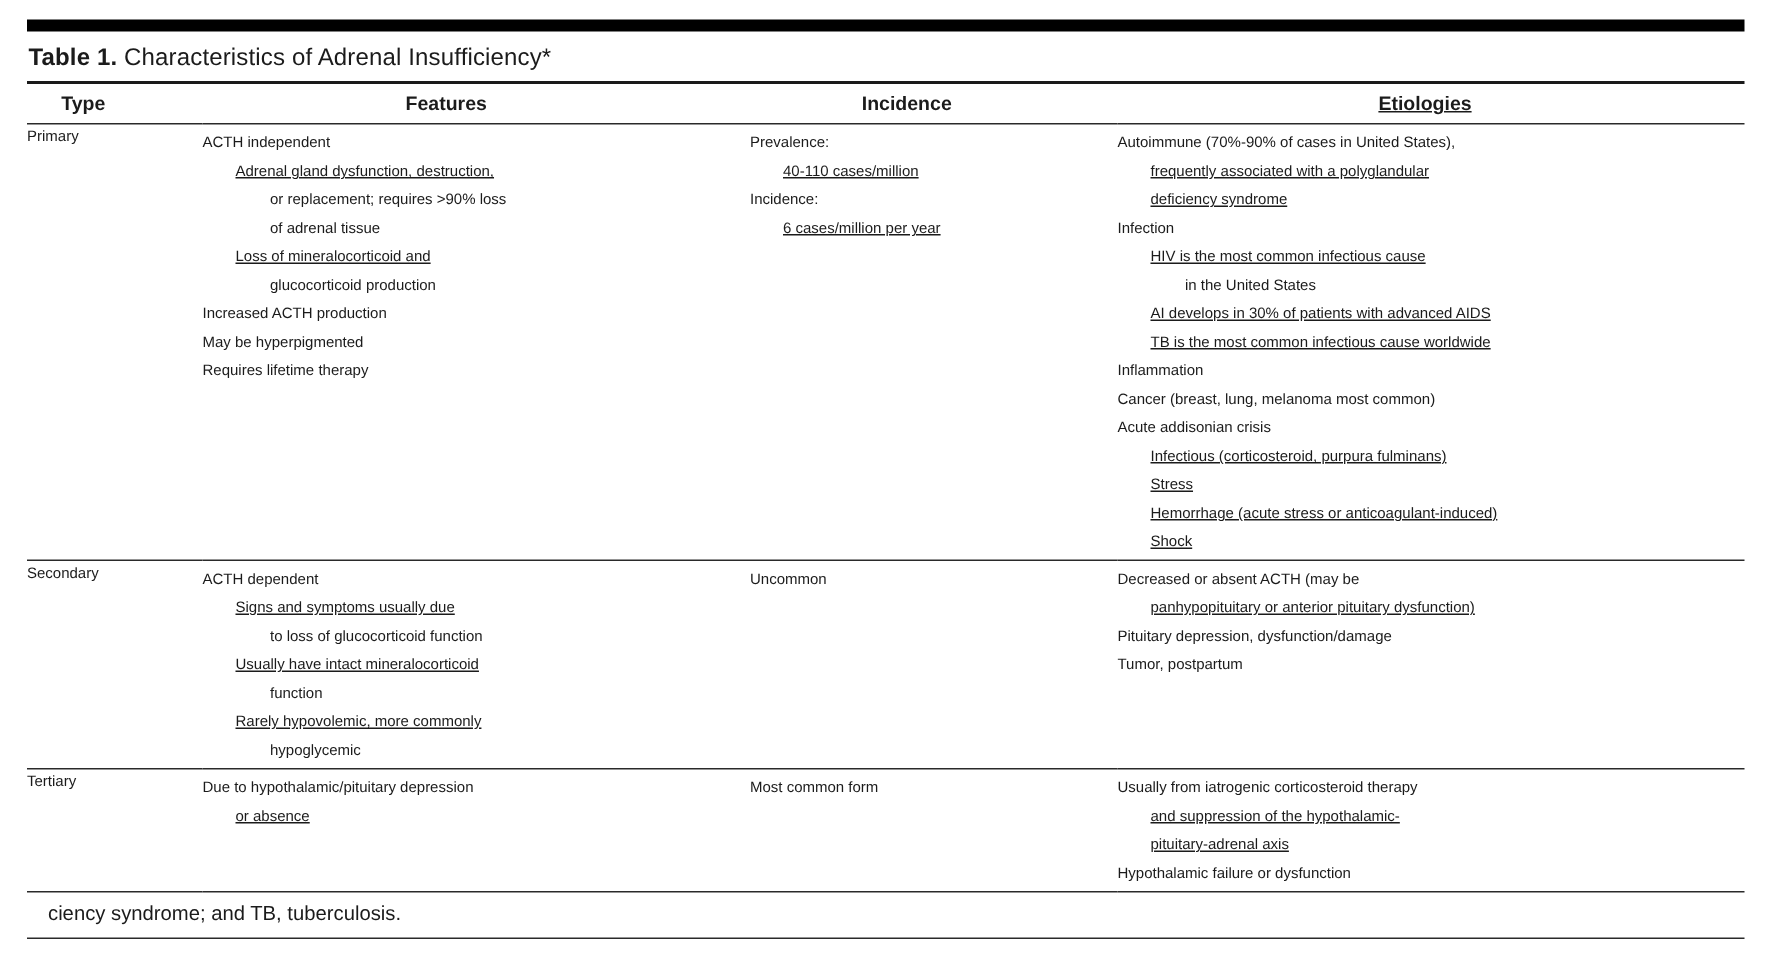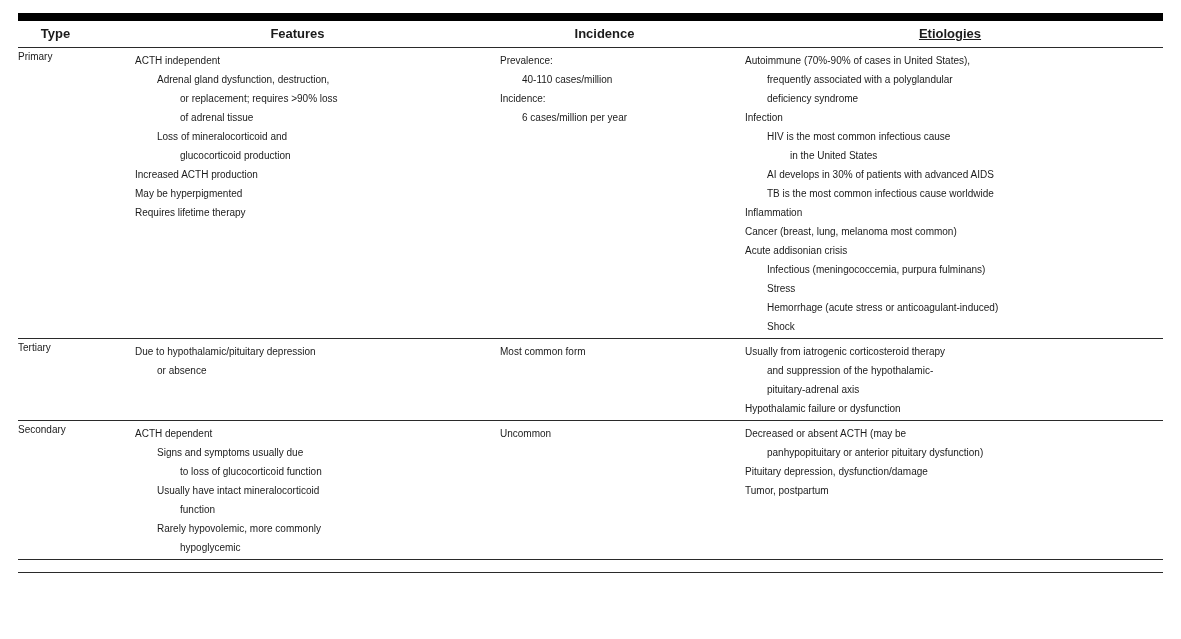--- a/index.html
+++ b/index.html
@@ -33,35 +33,38 @@
   th.th-type { padding-right: 42px; }
   th.th-features { padding-right: 40px; }
   th.th-incidence { padding-right: 36px; }
   th.th-etiologies { padding-right: 8px; text-decoration: underline; }
   tbody tr { border-bottom: 1.5px solid #2a2a2a; }
   tbody td {
     vertical-align: top; font-size: 10px;
     padding: 3px 0 2px 0;
   }
   .ln { line-height: 19px; white-space: nowrap; }
-  .i1 { padding-left: 22px; }
+  .i1 { padding-left: 22px; text-decoration: underline; }
   .i2 { padding-left: 45px; }
   .footnote {
     border-bottom: 1.5px solid #2a2a2a;
     padding: 5px 0 7px 1px;
     font-size: 13.5px;
   }
   .footnote .ln { line-height: 18px; }
   .footnote .fn-hang { padding-left: 13px; }
 </style>
 </head>
 <body>
 
 <div class="wrap">
   <div class="topbar"></div>
+  <div class="table-title">
+    <span class="tbold">Table 1.</span><span> Characteristics of Adrenal Insufficiency*</span>
+  </div>
   <table>
     <colgroup>
       <col class="c-type">
         <col class="c-features">
         <col class="c-incidence">
         <col class="c-etiologies">
     </colgroup>
     <thead>
       <tr>
         <th class="th-type">Type</th>
@@ -95,40 +98,24 @@
             <div class="ln i1">frequently associated with a polyglandular</div>
             <div class="ln i1">deficiency syndrome</div>
             <div class="ln i0">Infection</div>
             <div class="ln i1">HIV is the most common infectious cause</div>
             <div class="ln i2">in the United States</div>
             <div class="ln i1">AI develops in 30% of patients with advanced AIDS</div>
             <div class="ln i1">TB is the most common infectious cause worldwide</div>
             <div class="ln i0">Inflammation</div>
             <div class="ln i0">Cancer (breast, lung, melanoma most common)</div>
             <div class="ln i0">Acute addisonian crisis</div>
-            <div class="ln i1">Infectious (meningococcemia, purpura fulminans)</div>
+            <div class="ln i1">Infectious (corticosteroid, purpura fulminans)</div>
             <div class="ln i1">Stress</div>
             <div class="ln i1">Hemorrhage (acute stress or anticoagulant-induced)</div>
             <div class="ln i1">Shock</div>
-          </td>
-        </tr>
-        <tr>
-          <td>Tertiary</td>
-          <td>
-            <div class="ln i0">Due to hypothalamic/pituitary depression</div>
-            <div class="ln i1">or absence</div>
-          </td>
-          <td>
-            <div class="ln i0">Most common form</div>
-          </td>
-          <td>
-            <div class="ln i0">Usually from iatrogenic corticosteroid therapy</div>
-            <div class="ln i1">and suppression of the hypothalamic-</div>
-            <div class="ln i1">pituitary-adrenal axis</div>
-            <div class="ln i0">Hypothalamic failure or dysfunction</div>
           </td>
         </tr>
         <tr>
           <td>Secondary</td>
           <td>
             <div class="ln i0">ACTH dependent</div>
             <div class="ln i1">Signs and symptoms usually due</div>
             <div class="ln i2">to loss of glucocorticoid function</div>
             <div class="ln i1">Usually have intact mineralocorticoid</div>
             <div class="ln i2">function</div>
@@ -138,17 +125,34 @@
           <td>
             <div class="ln i0">Uncommon</div>
           </td>
           <td>
             <div class="ln i0">Decreased or absent ACTH (may be</div>
             <div class="ln i1">panhypopituitary or anterior pituitary dysfunction)</div>
             <div class="ln i0">Pituitary depression, dysfunction/damage</div>
             <div class="ln i0">Tumor, postpartum</div>
           </td>
         </tr>
+        <tr>
+          <td>Tertiary</td>
+          <td>
+            <div class="ln i0">Due to hypothalamic/pituitary depression</div>
+            <div class="ln i1">or absence</div>
+          </td>
+          <td>
+            <div class="ln i0">Most common form</div>
+          </td>
+          <td>
+            <div class="ln i0">Usually from iatrogenic corticosteroid therapy</div>
+            <div class="ln i1">and suppression of the hypothalamic-</div>
+            <div class="ln i1">pituitary-adrenal axis</div>
+            <div class="ln i0">Hypothalamic failure or dysfunction</div>
+          </td>
+        </tr>
       </tbody>
   </table>
   <div class="footnote">
+    <div class="ln fn-hang">ciency syndrome; and TB, tuberculosis.</div>
   </div>
 </div>
 
 </body></html>

